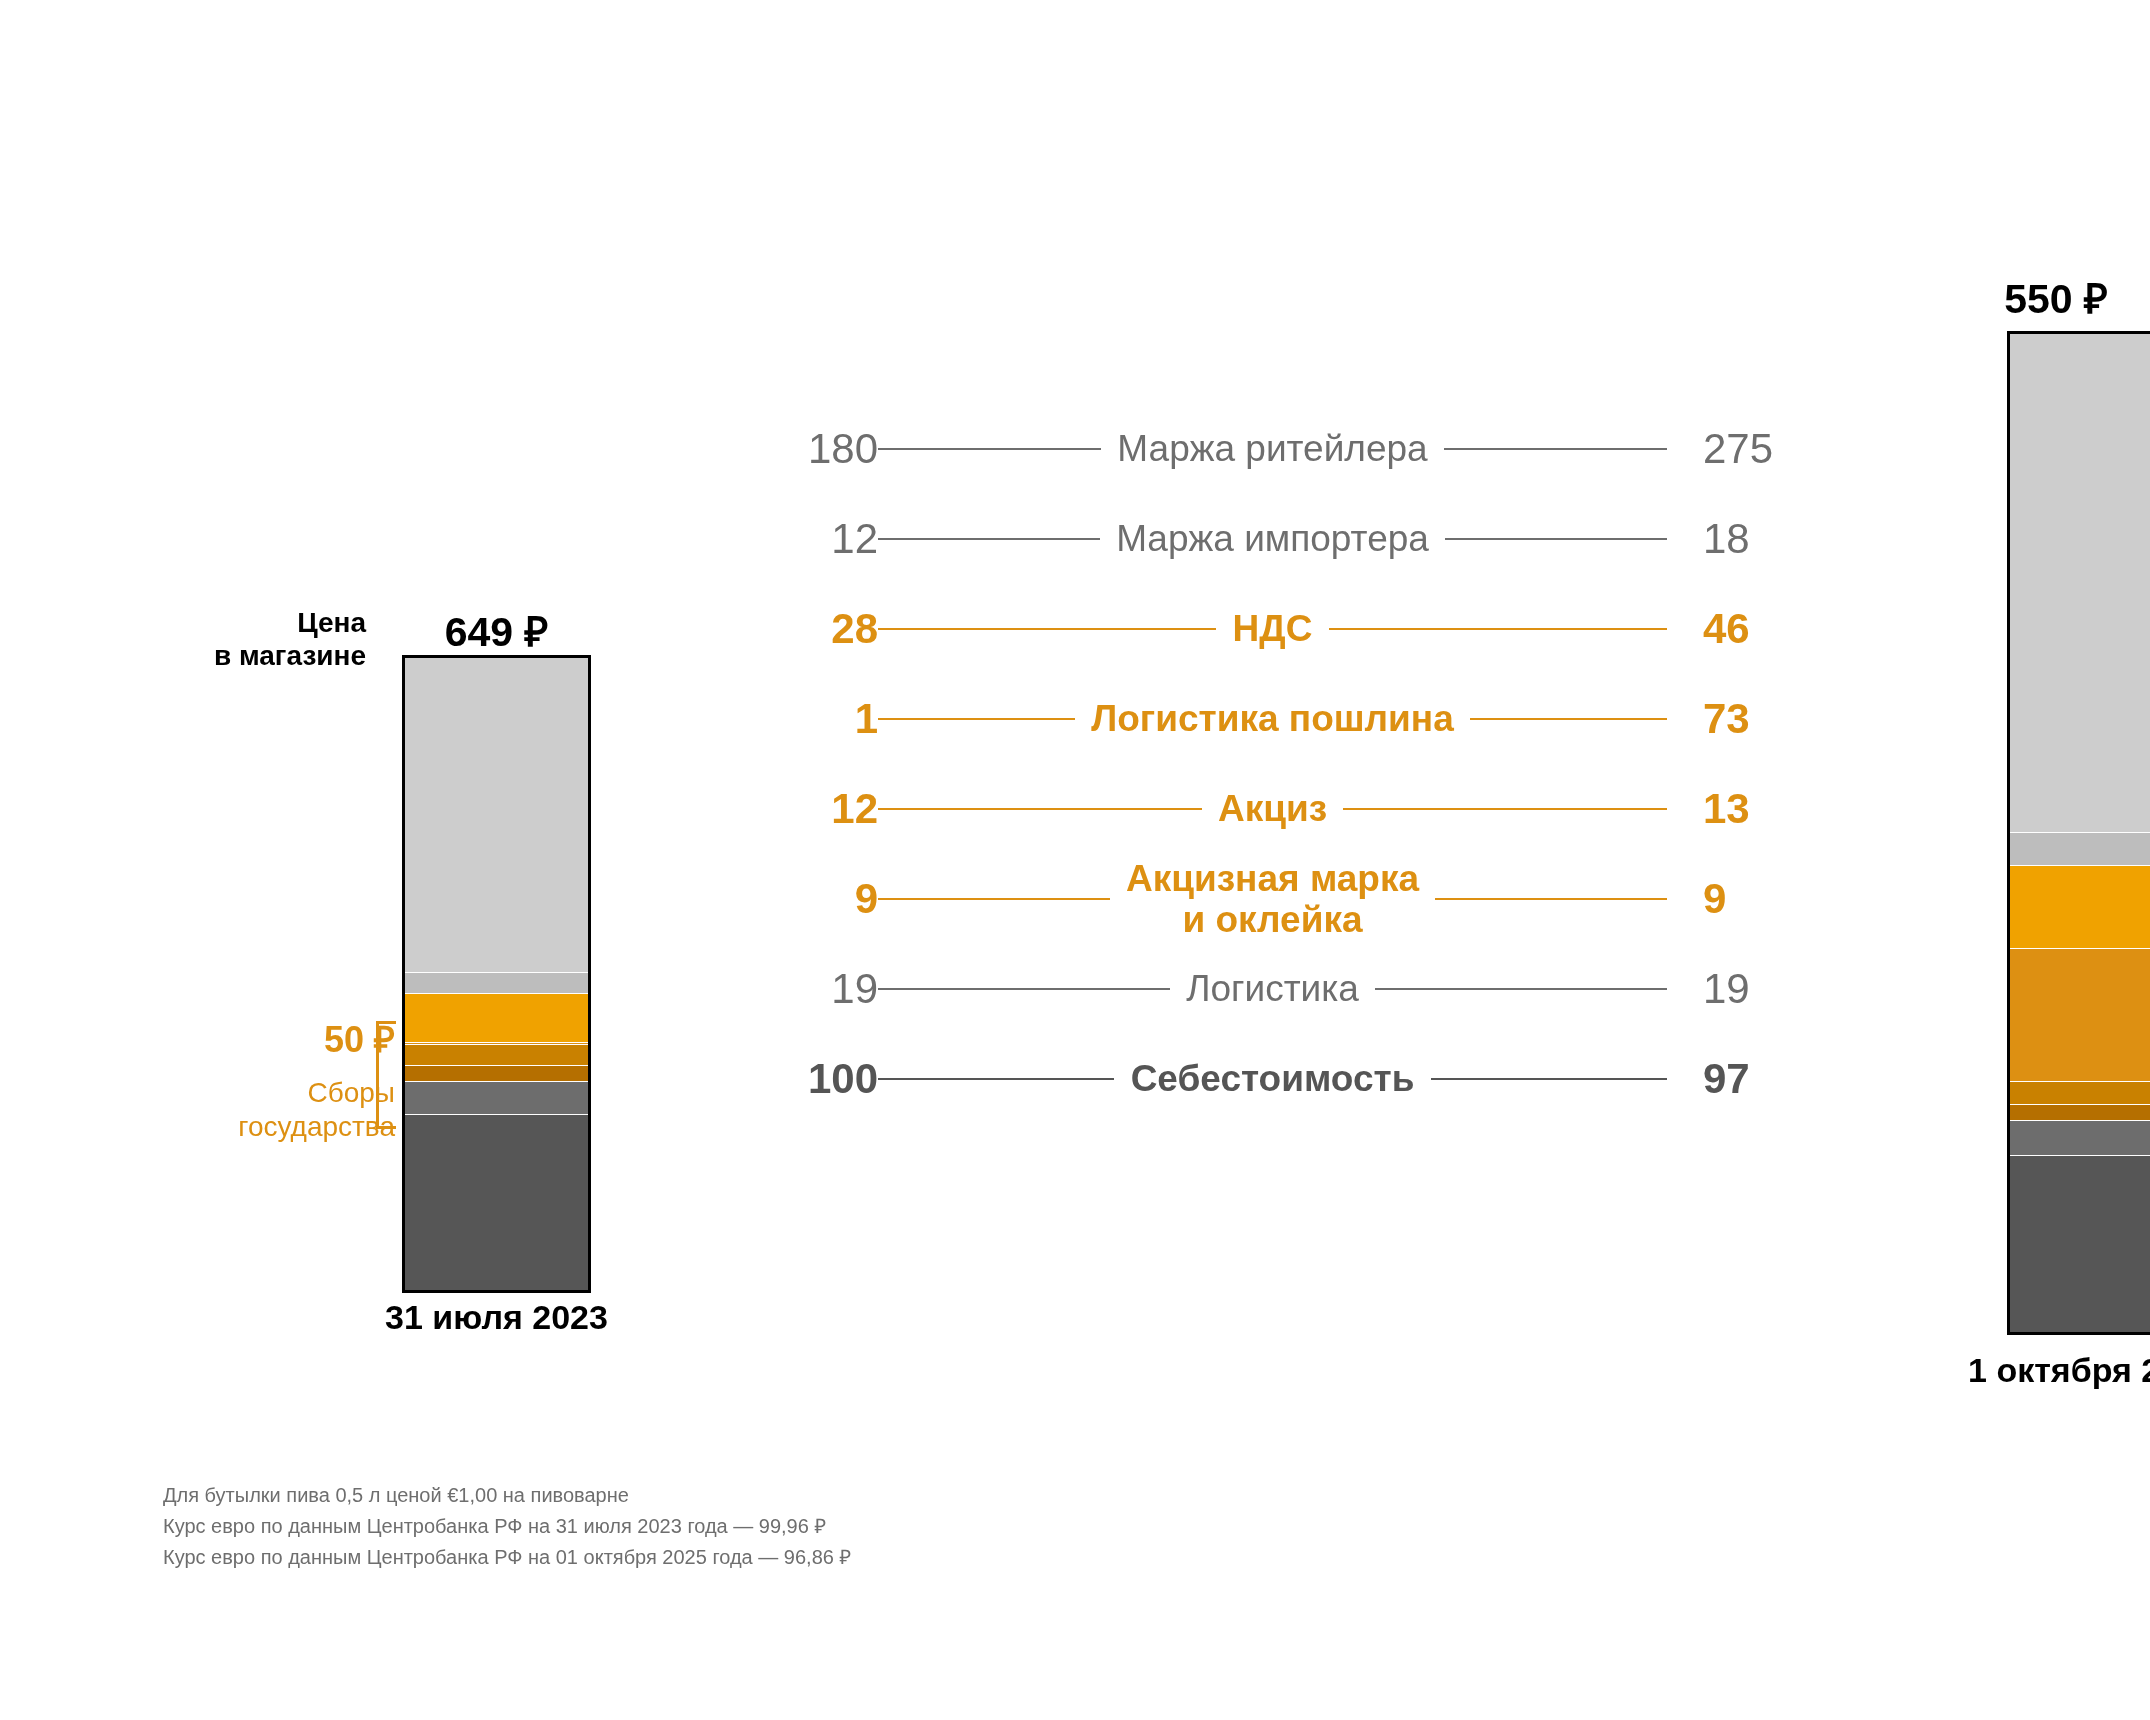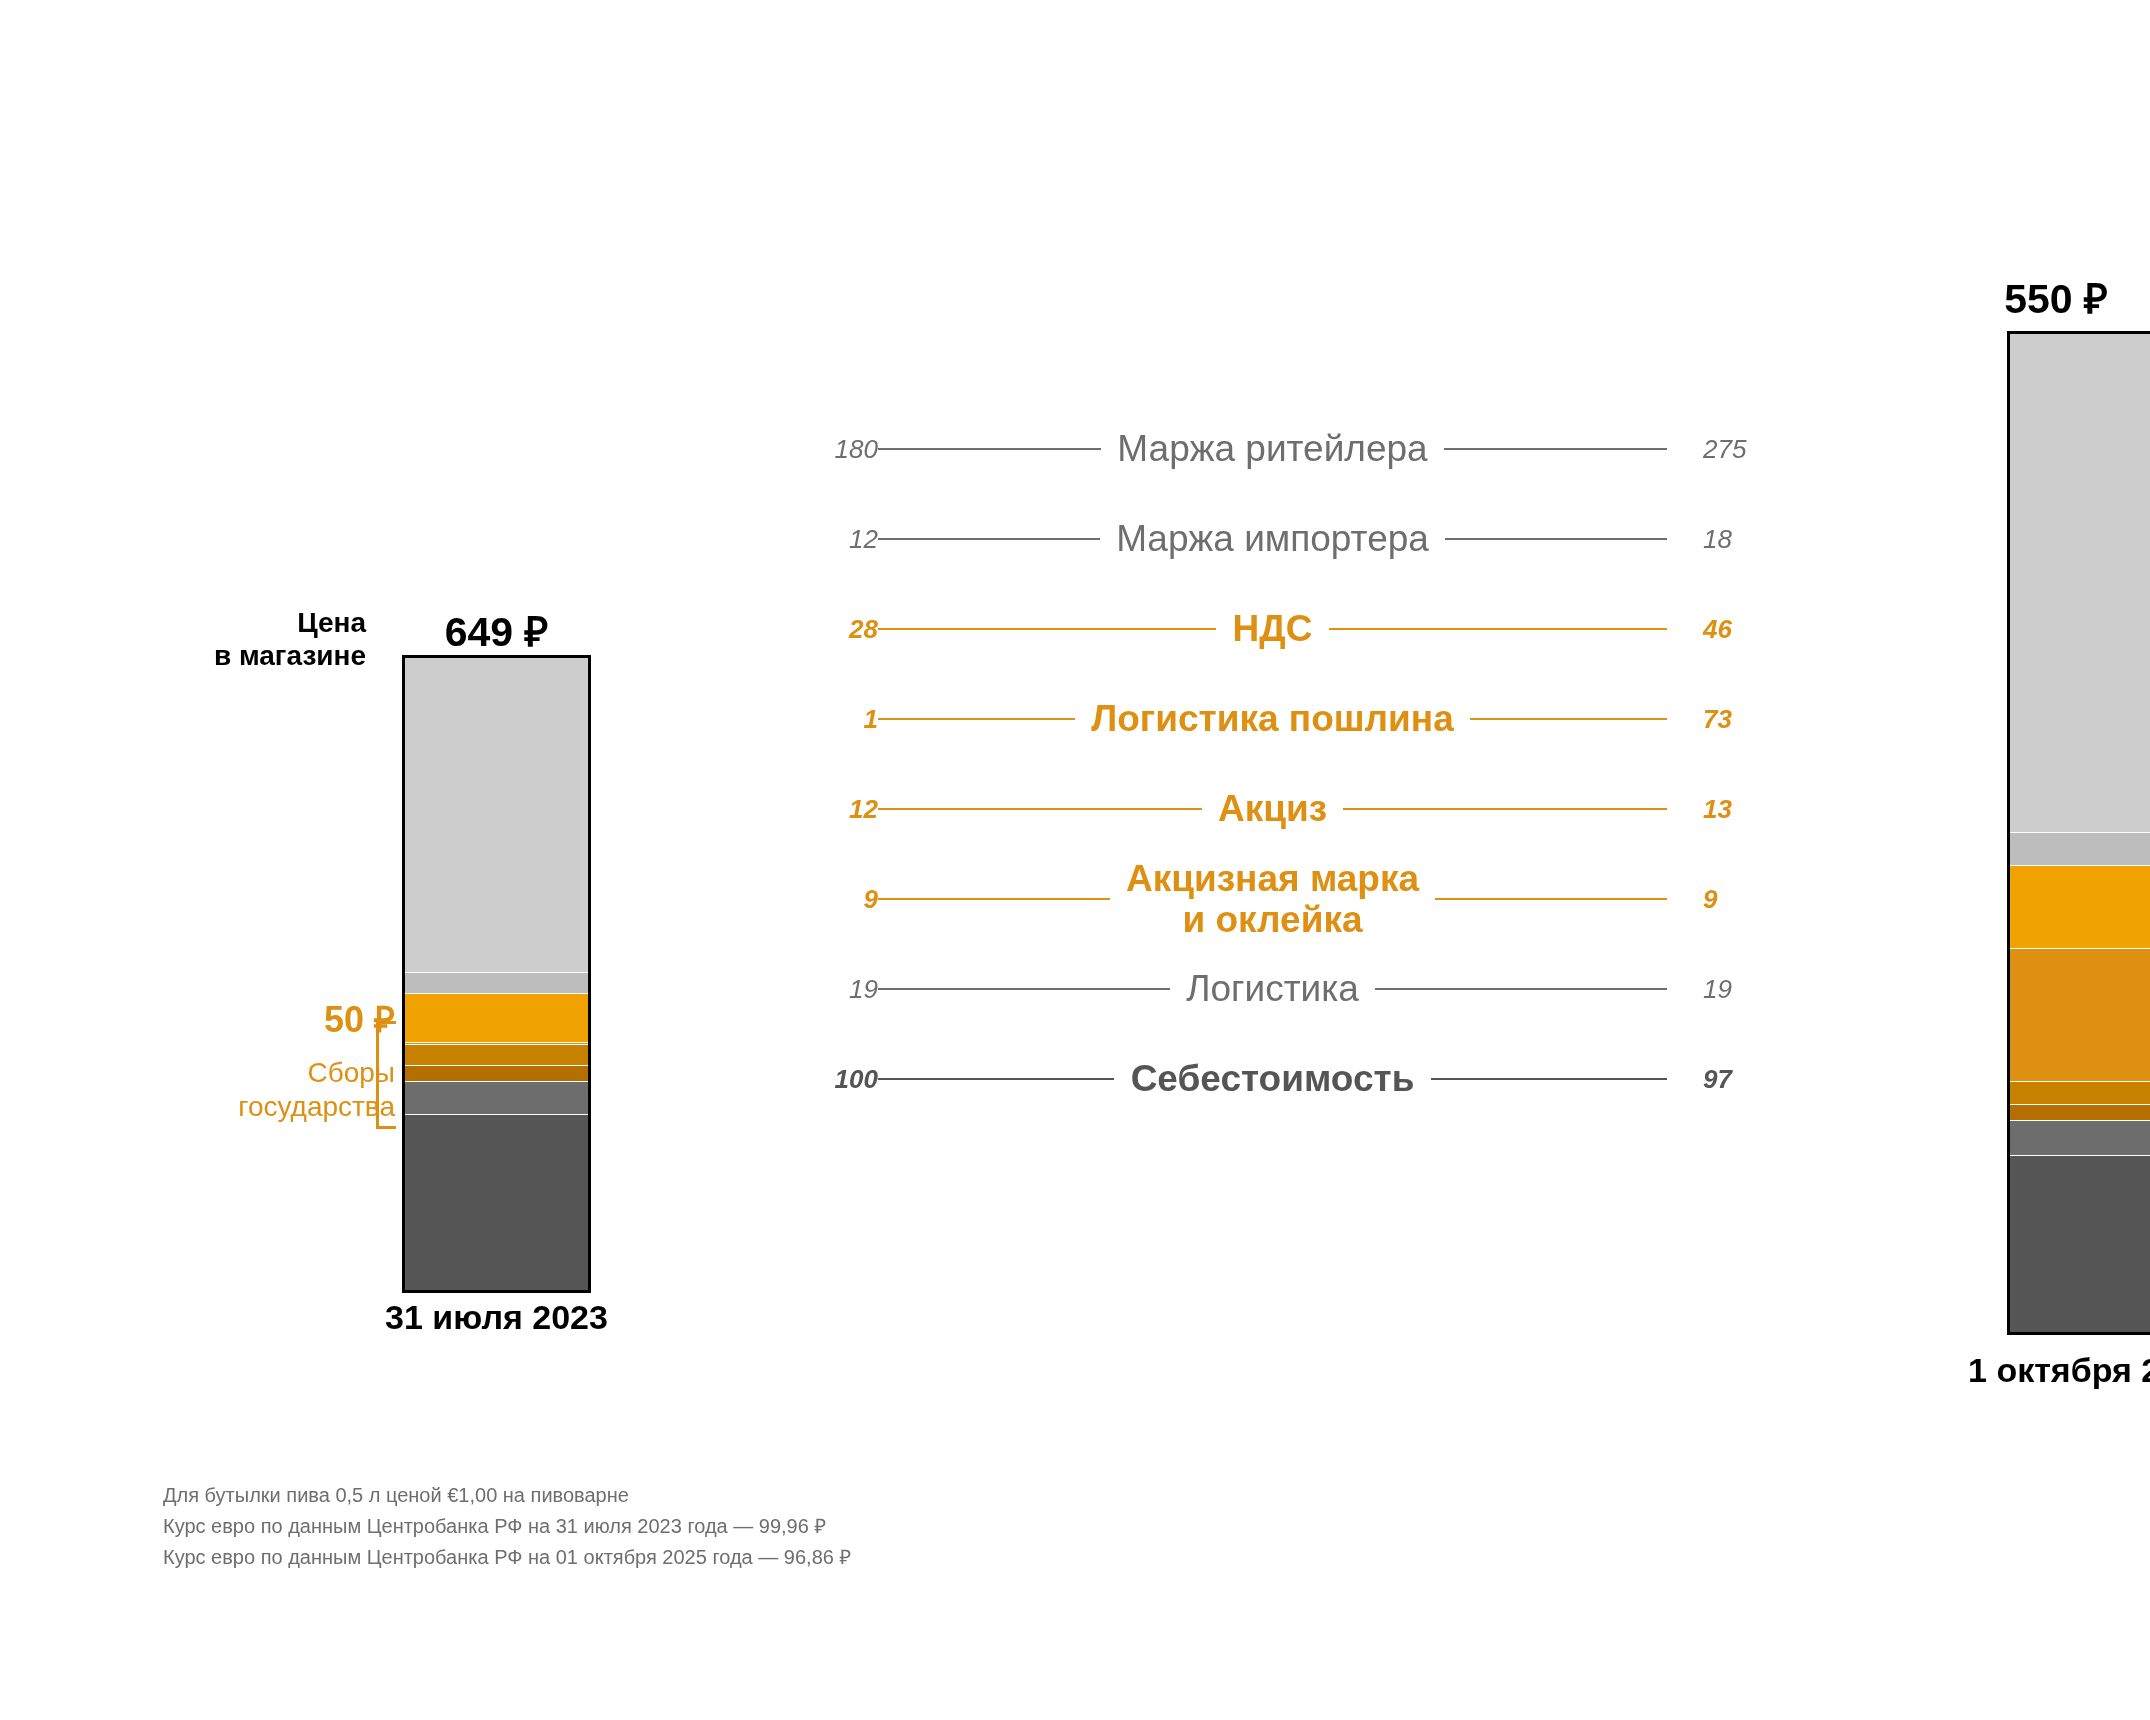--- a/index.html
+++ b/index.html
@@ -51,37 +51,37 @@
   }
   #date-left  { left: 316px;  width: 361px; top: 1298px; }
   #date-right { left: 1912px; width: 361px; top: 1351px; }
 
   
   .callout { position: absolute; }
   .callout .amount { font-size: 36px; font-weight: bold; color:#dd9012; white-space: nowrap; }
   .callout .cap    { font-size: 28px; color:#dd9012; line-height: 1.2; white-space: pre-line; }
 
   #callout-left { left: 120px; width: 275px; top: 994px; text-align: right; }
-  #callout-left .amount { margin-bottom: 13px; }
+  #callout-left .amount { margin-bottom: 13px; margin-top: 20px; }
 
   .bracket {
     position: absolute;
     border: 3px solid #dd9012;
     width: 20px;
   }
   #bracket-left  { left: 376px;  top: 1021px; height: 108px; border-right: none; }
 
   
   .legend { position: absolute; left: 770px; top: 404px; width: 1041px; }
   .legend-row {
     display: flex; align-items: center; width: 100%;
     height: 90px;
   }
   .legend-row .num {
-    width: 108px; font-size: 26px; flex-shrink: 0; white-space: nowrap; font-style: italic;
+    width: 108px; font-size: 42px; flex-shrink: 0; white-space: nowrap;
   }
   .legend-row .num.l { text-align: right; }
   .legend-row .num.r { text-align: left; margin-left: 36px; }
   .legend-row .rule { flex: 1 1 auto; height: 2.6px; min-width: 17px; }
   .legend-row .lbl {
     font-size: 37px; text-align: center; padding: 0 16.3px; line-height: 1.12;
     white-space: pre-line; flex: 0 0 auto;
   }
   .legend-row.grey  .num, .legend-row.grey  .lbl { color:#6e6e6e; font-weight: normal; }
   .legend-row.grey  .rule { background:#6e6e6e; }

